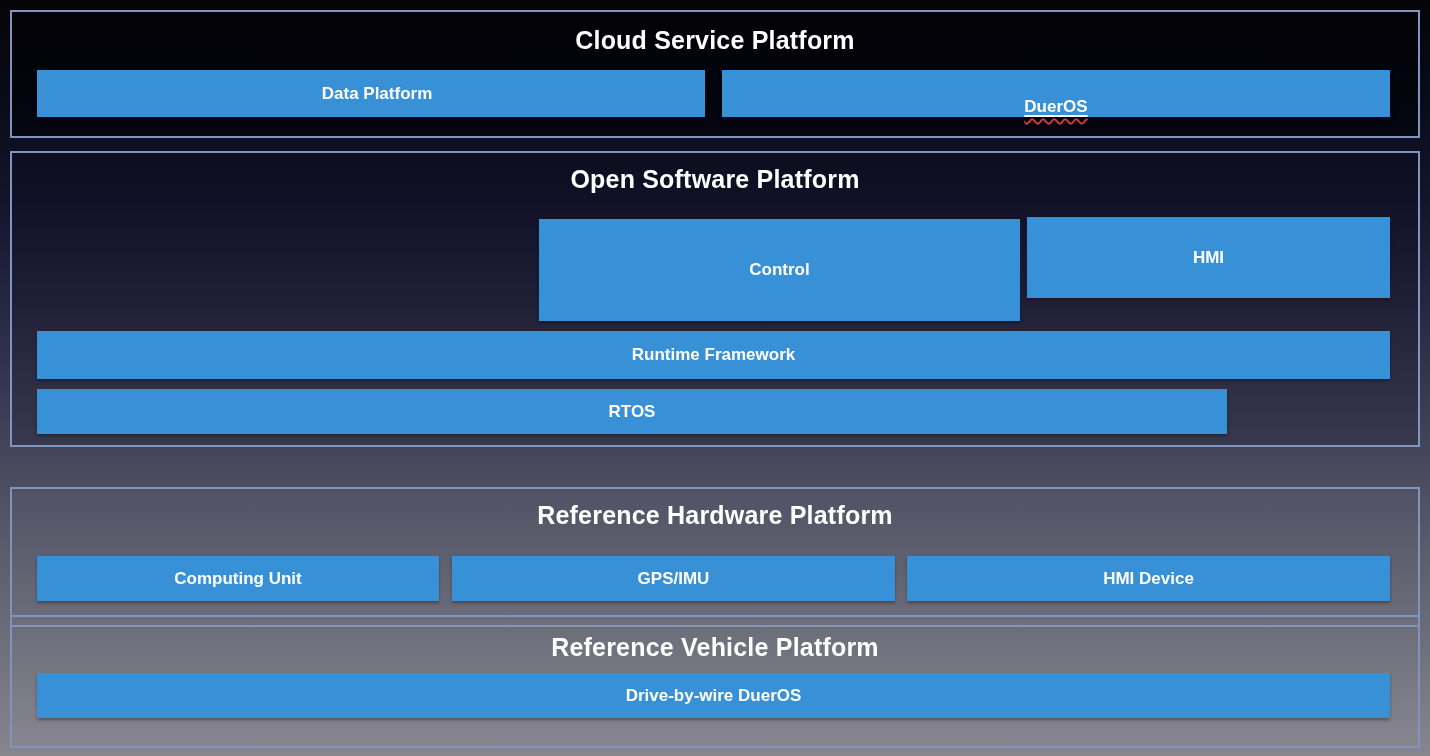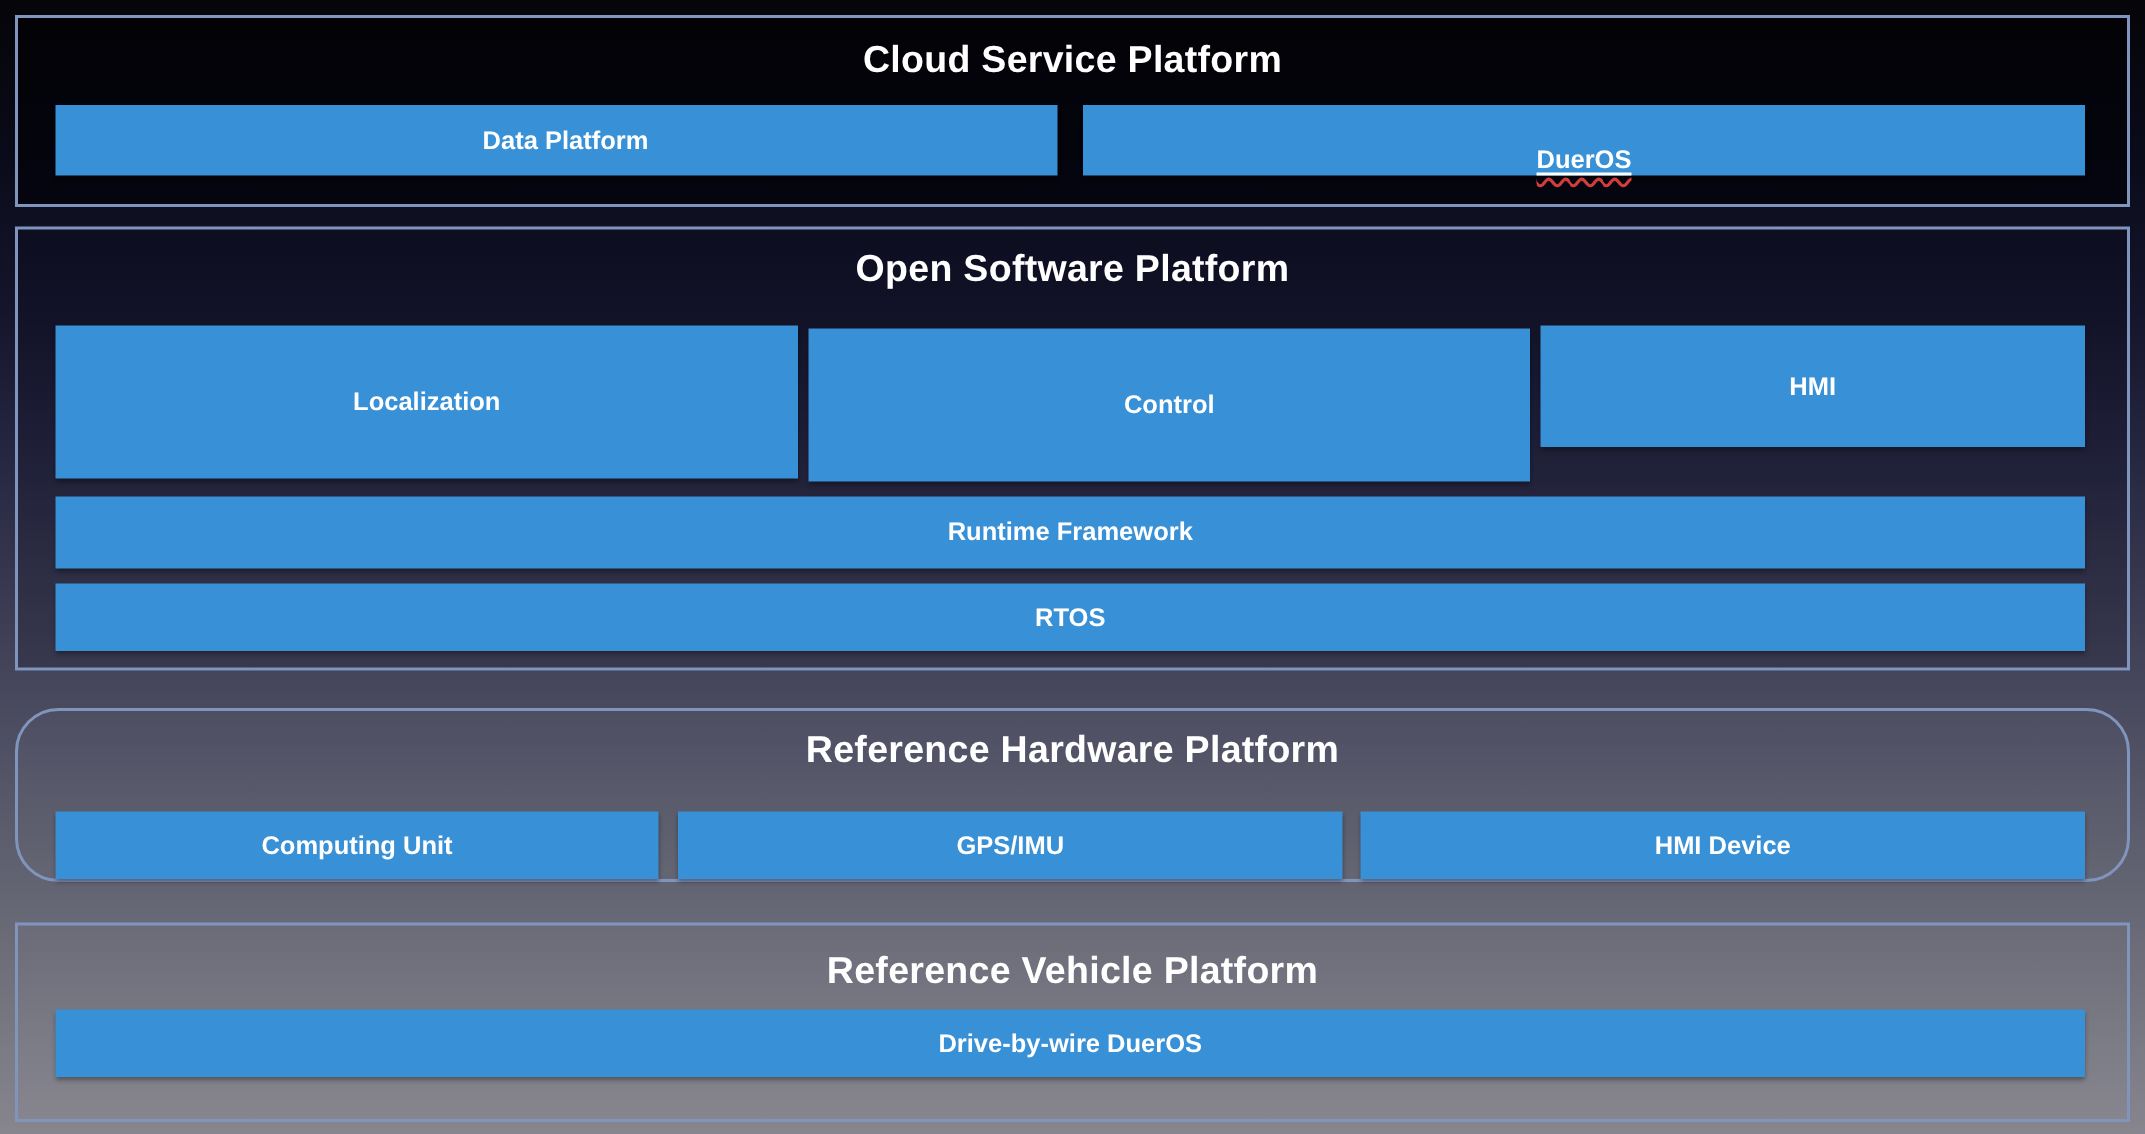--- a/index.html
+++ b/index.html
@@ -12,21 +12,21 @@
       #3a3b52 53%, #4f5063 66%, #636472 78%, #757580 89%, #87868f 100%);
   }
   .panel {
     position: absolute;
     left: 10px;
     width: 1410px;
     border: 2px solid #8095bd;
   }
   .panel-cloud    { top: 10px;  height: 128px; background: rgba(0,0,3,0.55); }
   .panel-software { top: 151px; height: 296px; background: rgba(5,5,20,0.18); }
-  .panel-hardware { top: 472px; height: 116px; background: rgba(255,255,255,0.02); border-radius: 29px; }
+  .panel-hardware { top: 487px; height: 140px; background: rgba(255,255,255,0.02); }
   .panel-vehicle  { top: 615px; height: 133px; background: rgba(255,255,255,0.02); }
 
   .panel-title {
     position: absolute;
     left: 0; right: 0;
     text-align: center;
     color: #ffffff;
     font-size: 25px;
     font-weight: bold;
     letter-spacing: 0.2px;
@@ -51,21 +51,21 @@
 
   
   .box-data-platform { left: 25px;  top: 58px; width: 668px; height: 47px; padding-left: 12px; }
   .box-dueros        { left: 710px; top: 58px; width: 668px; height: 47px; align-items: flex-end; }
 
   
   .box-localization      { left: 25px;   top: 64px;  width: 495px;  height: 102px; }
   .box-control           { left: 527px;  top: 66px;  width: 481px;  height: 102px; }
   .box-hmi               { left: 1015px; top: 64px;  width: 363px;  height: 81px; }
   .box-runtime-framework { left: 25px;   top: 178px; width: 1353px; height: 48px; }
-  .box-rtos              { left: 25px;   top: 236px; width: 1353px; height: 45px; }
+  .box-rtos              { left: 25px;   top: 236px; width: 1190px; height: 45px; }
 
   
   .box-computing-unit { left: 25px;  top: 67px; width: 402px; height: 45px; }
   .box-gps-imu        { left: 440px; top: 67px; width: 443px; height: 45px; }
   .box-hmi-device     { left: 895px; top: 67px; width: 483px; height: 45px; }
 
   
   .box-drive-by-wire { left: 25px; top: 56px; width: 1353px; height: 45px; }
 
   
@@ -89,23 +89,20 @@
   <div class="box box-data-platform">
     <span>Data Platform</span>
   </div>
   <div class="box box-dueros">
     <span class="u-white"><span class="u-wavy">DuerOS</span></span>
   </div>
 </div>
 
 <div class="panel panel-software">
   <div class="panel-title">Open Software Platform</div>
-  <div class="box box-localization">
-    <span>Localization</span>
-  </div>
   <div class="box box-control">
     <span>Control</span>
   </div>
   <div class="box box-hmi">
     <span>HMI</span>
   </div>
   <div class="box box-runtime-framework">
     <span>Runtime Framework</span>
   </div>
   <div class="box box-rtos">

